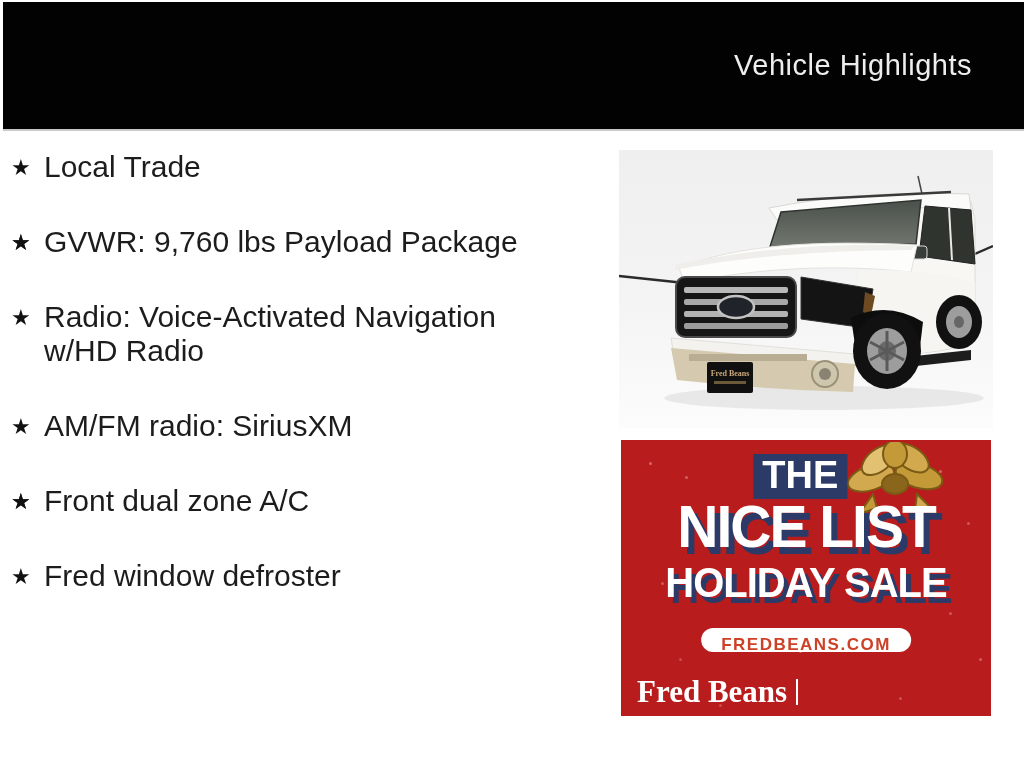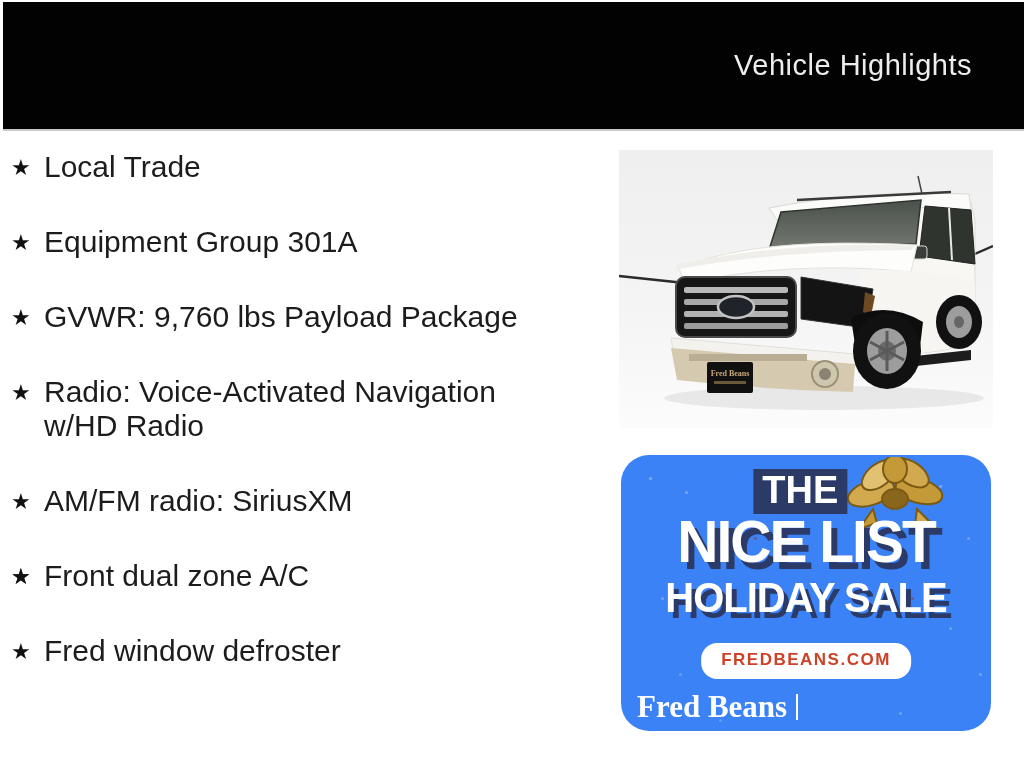--- a/index.html
+++ b/index.html
@@ -16,42 +16,42 @@
   .hl-list{position:absolute;left:0;top:150px;width:560px;margin:0;padding:0;list-style:none;}
   .hl-item{position:relative;padding-left:44px;width:500px;box-sizing:content-box;
            font-size:30px;line-height:34px;color:#1c1c1c;margin-bottom:41px;}
   .hl-star{position:absolute;left:11px;top:1px;font-size:22px;line-height:34px;color:#111111;}
 
   
   .photo-wrap{position:absolute;left:619px;top:150px;width:374px;height:278px;cursor:pointer;}
   .photo-wrap svg{display:block;width:100%;height:100%;}
 
   
-  .ad{position:absolute;left:621px;top:455px;width:370px;height:276px;
-      background:#3b82f6;overflow:hidden;cursor:pointer;border-radius:28px;}
+  .ad{position:absolute;left:621px;top:440px;width:370px;height:276px;
+      background:#b91c1c;overflow:hidden;cursor:pointer;}
   .ad .speckles{position:absolute;left:28px;top:22px;width:3px;height:3px;border-radius:50%;
       background:rgba(255,255,255,.35);
       box-shadow:36px 14px 0 rgba(255,255,255,.30), 290px 8px 0 rgba(255,255,255,.32),
       318px 60px 0 rgba(255,230,220,.30), 12px 120px 0 rgba(255,255,255,.28),
       300px 150px 0 rgba(255,255,255,.26), 330px 196px 0 rgba(255,255,255,.30),
       30px 196px 0 rgba(255,230,220,.25), 70px 242px 0 rgba(255,255,255,.22),
       250px 235px 0 rgba(255,255,255,.25), 180px 22px 0 rgba(255,120,90,.5),
       105px 60px 0 rgba(160,40,20,.45), 262px 120px 0 rgba(160,40,20,.4),
       150px 188px 0 rgba(255,255,255,.3), 210px 6px 0 rgba(255,255,255,.3);}
   .ad-the{position:absolute;left:50%;top:14px;transform:translateX(-56%);
       background:#2c3a67;color:#ffffff;font-weight:bold;font-size:38px;line-height:40px;
       padding:1px 9px 4px 9px;letter-spacing:0px;}
   .ad-nicelist{position:absolute;left:0;right:0;top:56px;text-align:center;
       color:#ffffff;font-weight:bold;font-size:57px;line-height:60px;letter-spacing:-2px;
       text-shadow:6px 7px 0 #2c3a67;transform:scaleY(1.04);}
   .ad-holidaysale{position:absolute;left:0;right:0;top:120px;text-align:center;
       color:#ffffff;font-weight:bold;font-size:40px;line-height:44px;letter-spacing:-1px;
       text-shadow:5px 6px 0 #2c3a67;transform:scaleY(1.05);}
   .ad-pill{position:absolute;left:50%;top:188px;transform:translateX(-50%);
-      background:#ffffff;border-radius:16px;height:36px;line-height:33px;padding:0 20px;
+      background:#ffffff;border-radius:16px;height:24px;line-height:33px;padding:0 20px;
       color:#cd4227;font-weight:bold;font-size:17px;letter-spacing:1.5px;white-space:nowrap;}
   .ad-brandrow{position:absolute;left:16px;right:10px;bottom:7px;height:34px;
       display:flex;align-items:center;color:#ffffff;white-space:nowrap;}
   .ad-brand{font-family:"Liberation Serif",serif;font-weight:bold;font-size:31px;line-height:32px;}
   .ad-sep{width:2px;height:26px;background:#ffffff;margin:0 9px 0 9px;}
   .ad-suffix{font-weight:bold;font-size:15px;letter-spacing:2px;padding-top:4px;}
   .ad-bow{position:absolute;left:222px;top:2px;width:104px;height:84px;}
 </style>
 </head>
 <body>
@@ -62,21 +62,20 @@
     <div class="header-title">Vehicle Highlights</div>
   </div>
 
   <ul class="hl-list">
     <li class="hl-item">
       <span class="hl-star">★</span>
       <span>Local Trade</span>
     </li>
     <li class="hl-item">
       <span class="hl-star">★</span>
-      <span>Equipment Group 301A</span>
     </li>
     <li class="hl-item">
       <span class="hl-star">★</span>
       <span>GVWR: 9,760 lbs Payload Package</span>
     </li>
     <li class="hl-item">
       <span class="hl-star">★</span>
       <span>Radio: Voice-Activated Navigation w/HD Radio</span>
     </li>
     <li class="hl-item">

